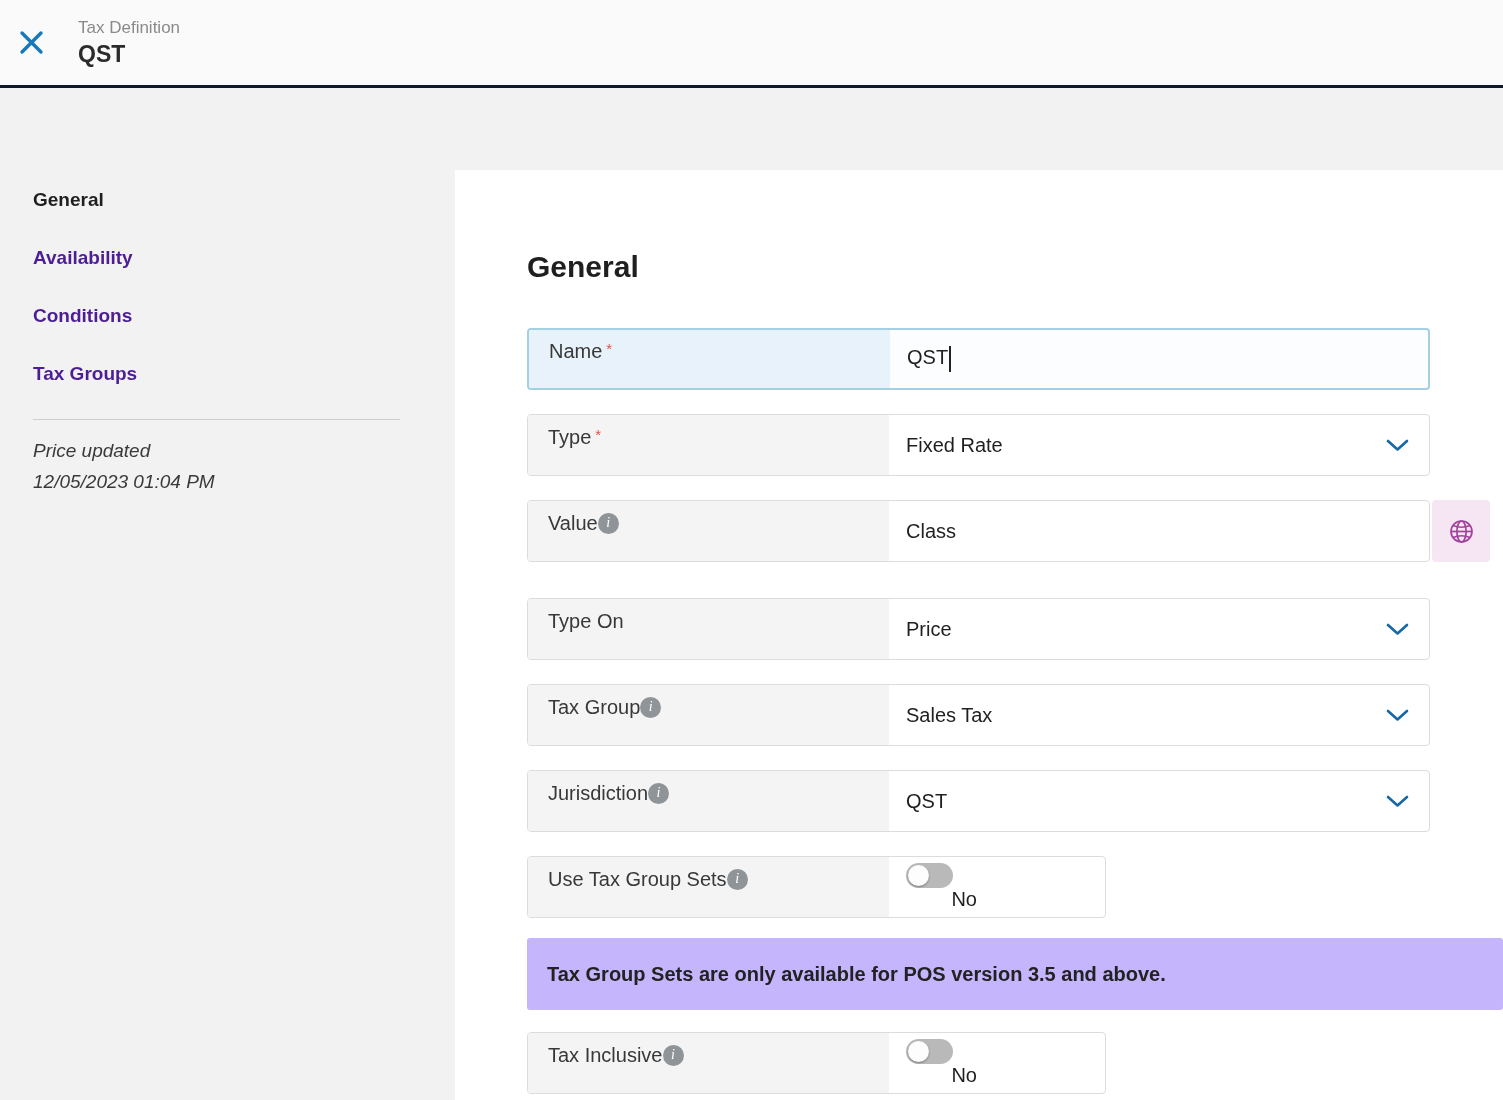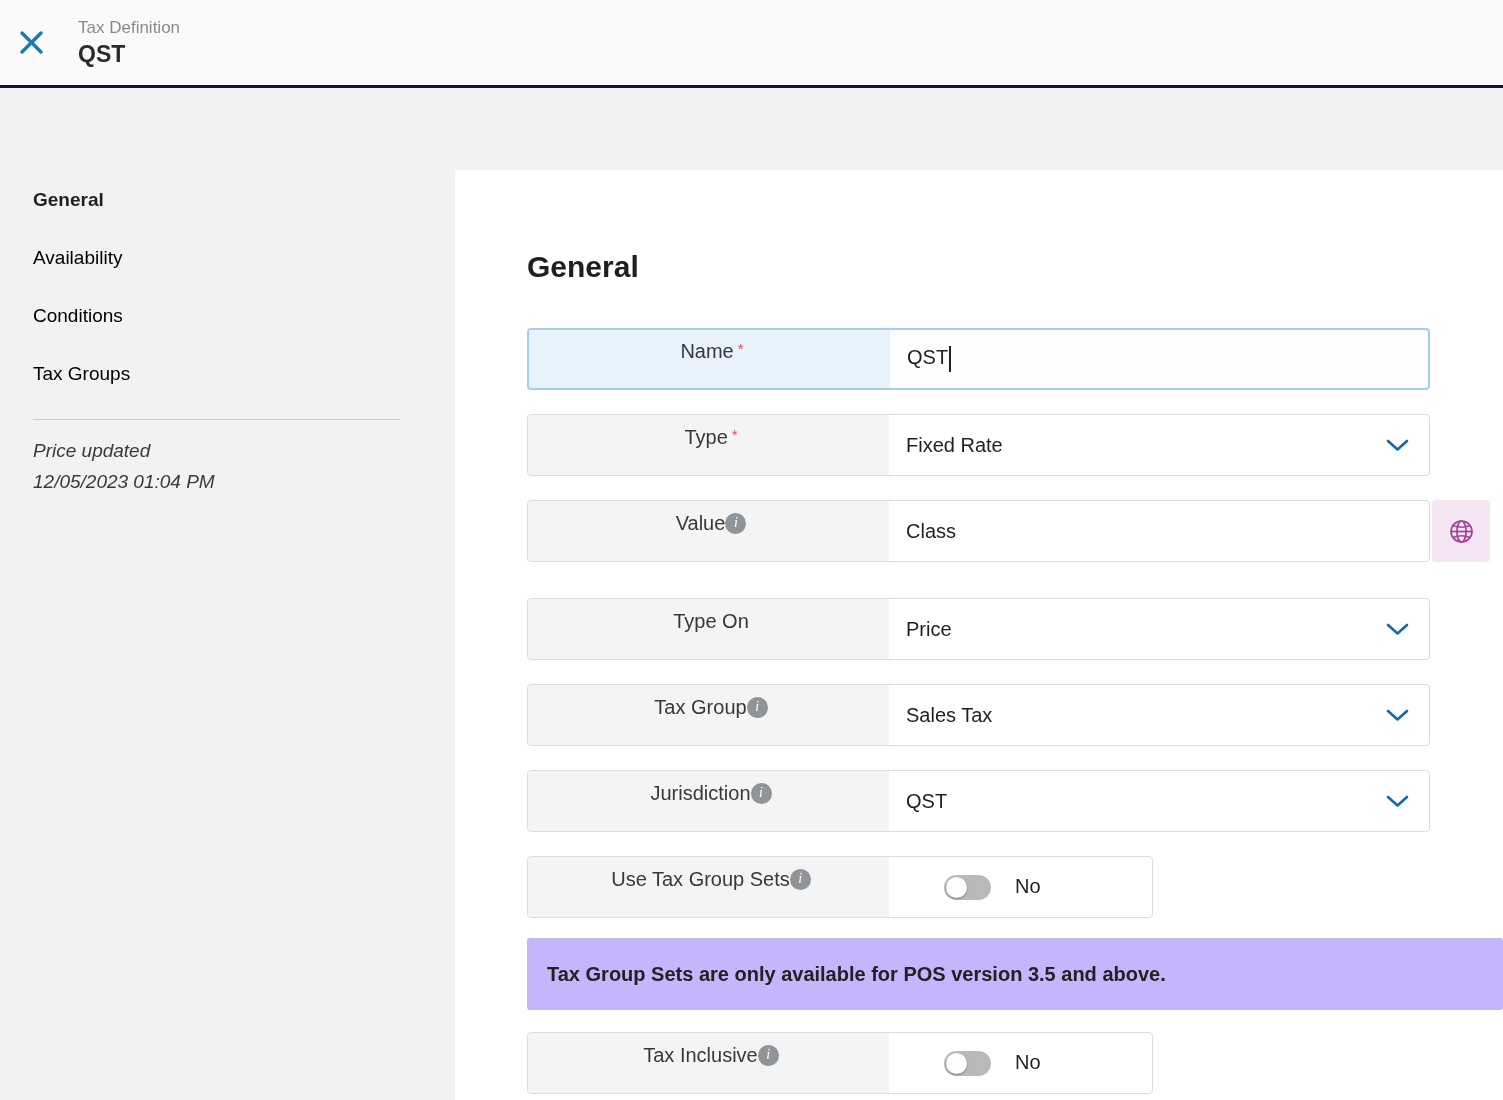--- a/index.html
+++ b/index.html
@@ -28,23 +28,24 @@
   .topbar-title { font-size: 23px; font-weight: 700; color: #2b2b2b; }
 
   
   .content { display: flex; height: 1012px; }
 
   .sidebar {
     width: 455px; flex: none;
     padding: 99px 0 0 33px;
   }
   .nav-item {
-    font-size: 19px; color: #000000;
+    font-size: 19px; color: #4c1d95;
     line-height: 25px; margin-bottom: 33px;
     cursor: pointer;
+    font-weight: bold;
   }
   .nav-item.active { font-weight: 700; color: #1f1f1f; }
   .sidebar-divider {
     border: none; border-top: 1px solid #cfcfcf;
     margin: 22px 55px 20px 0;
   }
   .last-updated-label, .last-updated-value {
     font-style: italic; font-size: 19px; color: #3a3a3a;
     margin-bottom: 9px;
   }
@@ -63,29 +64,29 @@
 
   
   .form { width: 976px; }
   .row {
     width: 903px; height: 62px;
     border: 1px solid #dcdcdc; border-radius: 4px;
     background: #fff;
     display: flex; align-items: stretch;
     margin-bottom: 24px;
   }
-  .row.short { width: 626px; gap: 38px; }
+  .row.short { width: 579px; }
   .row.focused {
     border: 2px solid #a5d0e4;
     background: #fbfdfe;
   }
   .label-cell {
     width: 361px; flex: none;
     background: #f4f4f4;
-    display: flex; align-items: center; justify-content: center;
+    display: flex; align-items: center; justify-content: flex-start;
     padding: 0 15px 16px 20px;
     border-radius: 3px 0 0 3px;
   }
   .row.focused .label-cell { background: #e7f2fa; }
   .label-text { font-size: 20px; color: #383838; }
   .req { color: #e0524e; font-size: 15px; vertical-align: top; margin-left: 4px; }
   .value-cell {
     flex: 1;
     display: flex; align-items: center; justify-content: space-between;
     padding: 0 20px 0 17px;
@@ -110,21 +111,21 @@
   .toggle {
     width: 47px; height: 25px; border-radius: 13px;
     background: #b9b9b9; position: relative; cursor: pointer;
     flex: none; margin-right: 24px;
   }
   .toggle .knob {
     position: absolute; left: 2px; top: 2px;
     width: 21px; height: 21px; border-radius: 50%;
     background: #fdfdfd; box-shadow: 0 1px 2px rgba(0,0,0,.35);
   }
-  .toggle-group { display: flex; align-items: flex-start; }
+  .toggle-group { display: flex; align-items: flex-end; flex-direction: column; }
 
   
   .row-with-chip { display: flex; align-items: stretch; margin-bottom: 24px; }
   .row-with-chip .row { margin-bottom: 12px; }
   .globe-chip {
     width: 58px; height: 62px; margin-left: 2px;
     background: #f6e6f4; border-radius: 4px;
     display: flex; align-items: center; justify-content: center;
     border: none; cursor: pointer;
   }

